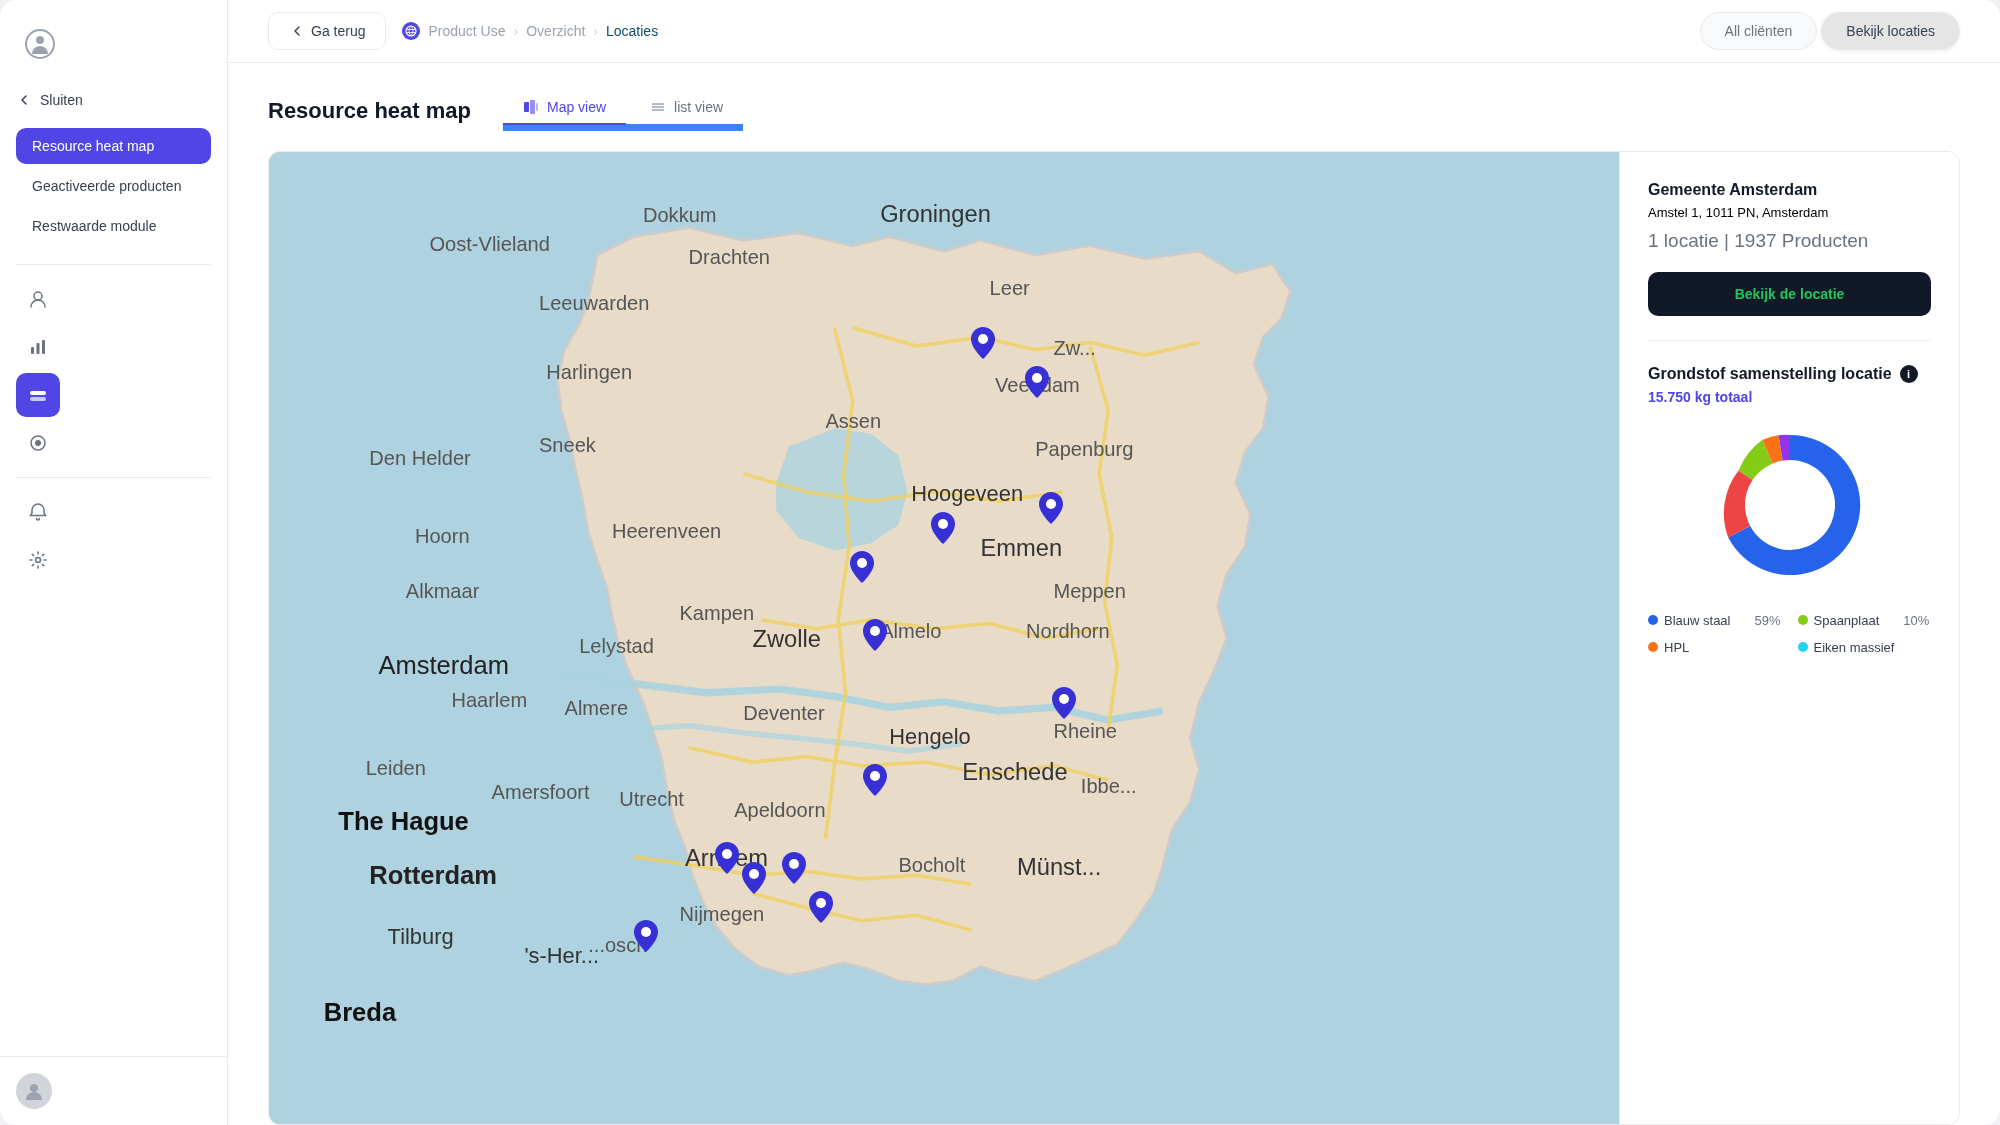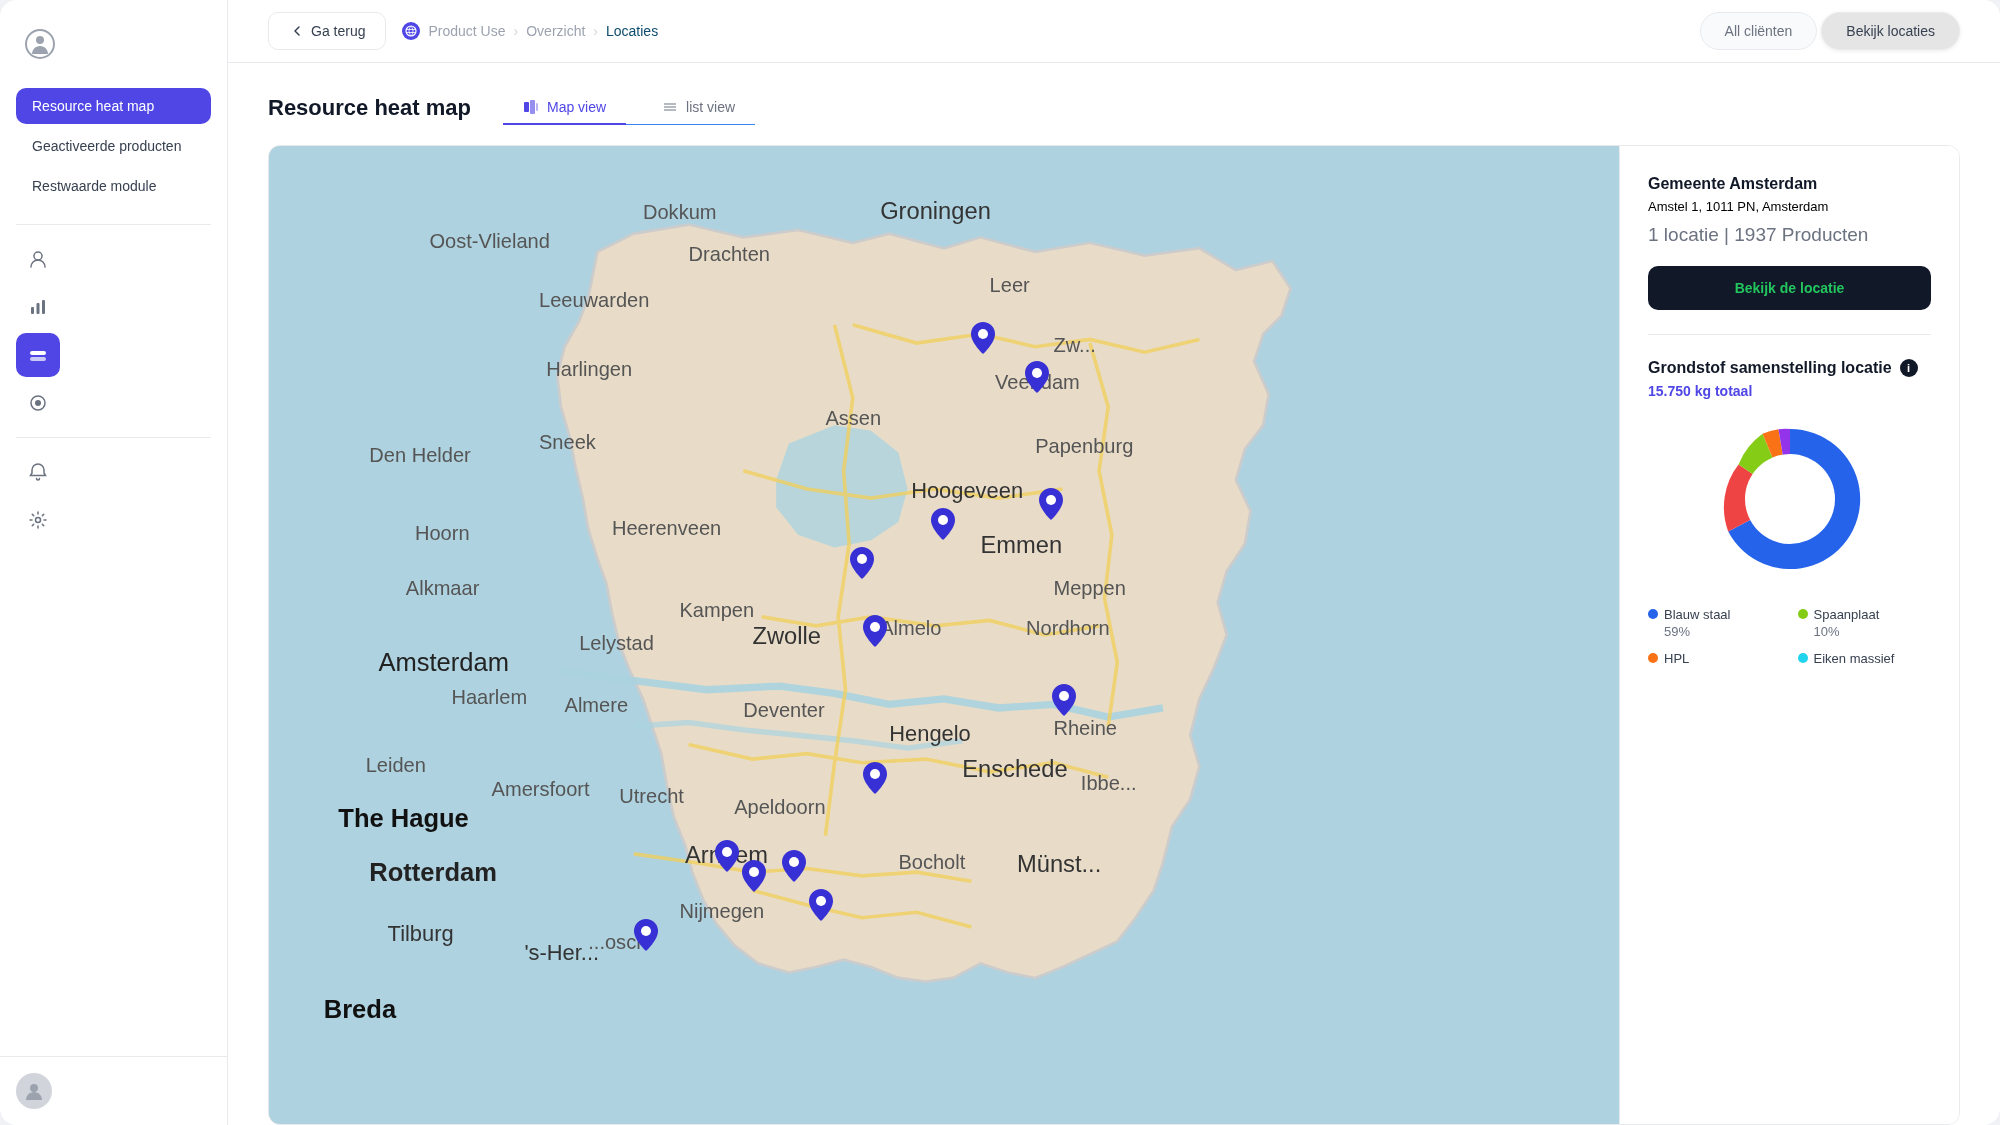--- a/index.html
+++ b/index.html
@@ -178,22 +178,22 @@
       margin-bottom: 20px;
     }
     .page-title {
       font-size: 22px;
       font-weight: 700;
       color: #111827;
     }
     .view-tabs {
       display: flex;
       align-items: center;
-      gap: 16px;
-      border-bottom: 1px solid #3b82f6;
+      gap: 4px;
+      border-bottom: 7px solid #3b82f6;
     }
     .view-tab {
       display: flex;
       align-items: center;
       gap: 8px;
       padding: 8px 20px;
       font-size: 14px;
       color: #6b7280;
       cursor: pointer;
       border-bottom: 2px solid transparent;
@@ -304,22 +304,22 @@
 
     
     .legend-grid {
       display: grid;
       grid-template-columns: 1fr 1fr;
       gap: 12px 16px;
       margin-top: 8px;
     }
     .legend-item {
       display: flex;
-      flex-direction: column;
-      gap: 2px;
+      flex-direction: row;
+      gap: 8px;
     }
     .legend-label {
       display: flex;
       align-items: center;
       gap: 6px;
       font-size: 13px;
       color: #374151;
     }
     .legend-dot {
       width: 10px;
@@ -365,20 +365,26 @@
 
 <div class="sidebar">
   <div class="sidebar-logo">
     <svg viewBox="0 0 32 32" fill="none">
       <circle cx="16" cy="16" r="14" stroke="#9ca3af" stroke-width="2"></circle>
       <circle cx="16" cy="12" r="4" fill="#9ca3af"></circle>
       <path d="M8 26c0-4.418 3.582-8 8-8s8 3.582 8 8" fill="#9ca3af"></path>
     </svg>
   </div>
 
+  <div class="sidebar-back">
+    <svg width="16" height="16" viewBox="0 0 16 16" fill="none">
+      <path d="M10 12L6 8l4-4" stroke="#374151" stroke-width="1.5" stroke-linecap="round" stroke-linejoin="round"></path>
+    </svg>
+    <span>Sluiten</span>
+  </div>
 
   <div class="sidebar-section">
     <div class="sidebar-menu-item active">
       <span>Resource heat map</span>
     </div>
     <div class="sidebar-menu-item">
       <span>Geactiveerde producten</span>
     </div>
     <div style="display:flex;align-items:center;gap:10px;" class="sidebar-menu-item">
       <span>Restwaarde module</span>

